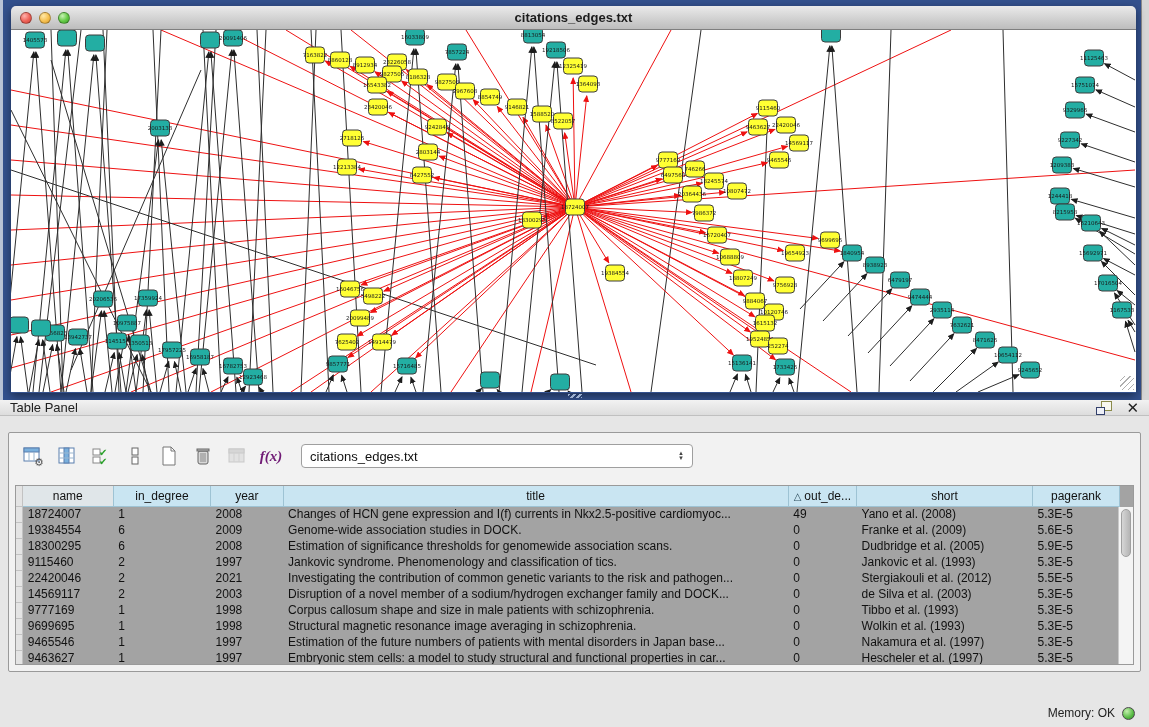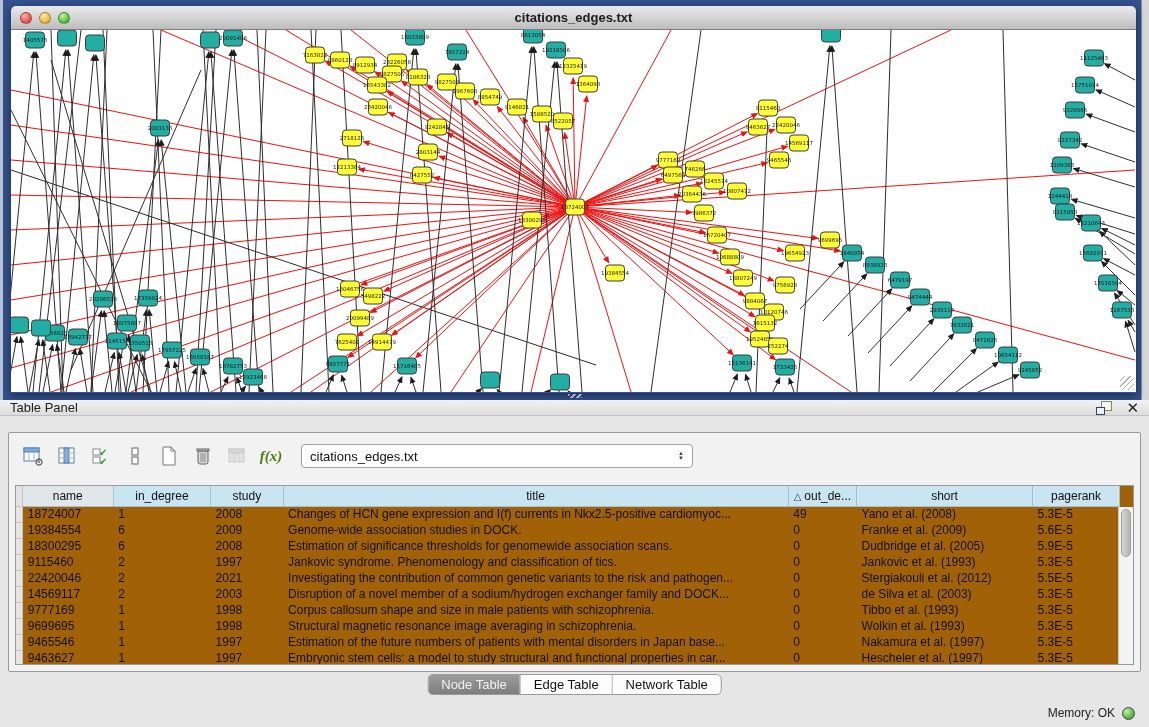--- a/index.html
+++ b/index.html
@@ -40,23 +40,23 @@
   .close-icon { font-size:15px; font-weight:bold; color:#222; cursor:pointer; line-height:14px; }
 
   .table-container { position:absolute; left:8px; top:32px; width:1133px; height:240px;
      border:1px solid #9a9a9a; border-radius:2px; background:#f2f2f2; }
   .toolbar { height:46px; display:flex; align-items:center; gap:10px; padding:0 12px; }
   .tool { width:24px; height:24px; display:flex; align-items:center; justify-content:center; cursor:pointer; }
   .combo { margin-left:8px; width:392px; height:24px; background:#fff; border:1px solid #9f9f9f; border-radius:4px;
      display:flex; align-items:center; padding:0 8px; font-size:13px; color:#111; cursor:pointer; }
   .combo .cv { flex:1; }
   .combo .arrows { display:flex; flex-direction:column; line-height:5px; font-size:6px; color:#444; }
-  .fx { font-family:"Liberation Serif","DejaVu Serif",serif; font-style:italic; font-weight:bold; font-size:15px; color:#4d7c0f; }
-
-  .tablebox { position:absolute; left:6px; right:6px; top:52px; bottom:6px; background:#a16207; border:1px solid #9a9a9a; overflow:hidden; }
+  .fx { font-family:"Liberation Serif","DejaVu Serif",serif; font-style:italic; font-weight:bold; font-size:15px; color:#701a75; }
+
+  .tablebox { position:absolute; left:6px; right:6px; top:52px; bottom:6px; background:#a3a3a3; border:1px solid #9a9a9a; overflow:hidden; }
   table.grid { border-collapse:collapse; table-layout:fixed; width:1104px; font-size:12px; color:#111; }
   .grid col.c-gut  { width:6px; }
   .grid col.c-name { width:88px; }
   .grid col.c-ind  { width:94px; }
   .grid col.c-year { width:70px; }
   .grid col.c-title{ width:488px; }
   .grid col.c-out  { width:66px; }
   .grid col.c-short{ width:170px; }
   .grid col.c-pr   { width:84px; }
   .grid th { height:20px; font-weight:normal; background:#c9e5f2; border:1px solid #9ec3d4; border-top:none;
@@ -791,21 +791,21 @@
           <col class="c-title">
             <col class="c-out">
             <col class="c-short">
             <col class="c-pr">
         </colgroup>
         <thead>
           <tr>
             <th class="gut"></th>
             <th class="namecol">name</th>
             <th>in_degree</th>
-            <th>study</th>
+            <th>year</th>
             <th>title</th>
             <th><span class="sortmark">△</span><span>out_de...</span></th>
             <th>short</th>
             <th>pagerank</th>
           </tr>
         </thead>
         <tbody>
             <tr>
               <td class="gut"></td>
               <td>18724007</td>
@@ -907,23 +907,18 @@
               <td>5.3E-5</td>
             </tr>
           </tbody>
       </table>
       <div class="vscroll">
         <div class="thumb"></div>
       </div>
     </div>
   </div>
 
-  <div class="tabs">
-    <div class="tab sel">Node Table</div>
-    <div class="tab">Edge Table</div>
-    <div class="tab">Network Table</div>
-  </div>
 
   <div class="statusbar">
     <span>Memory: OK</span>
     <span class="memdot"></span>
   </div>
 </div>
 
 </body></html>

